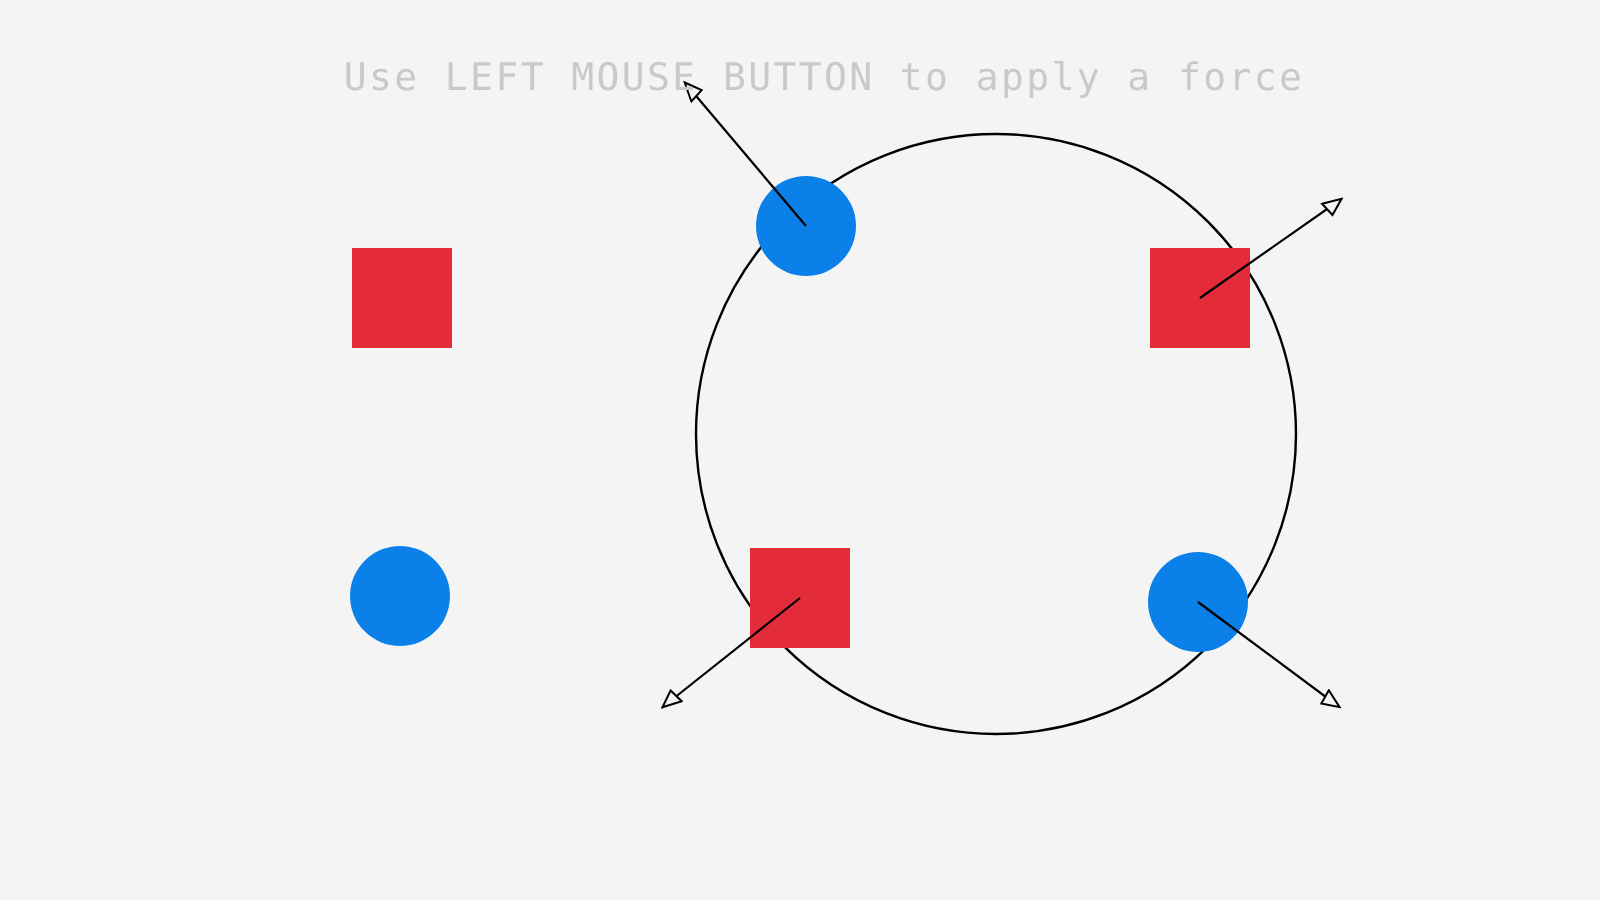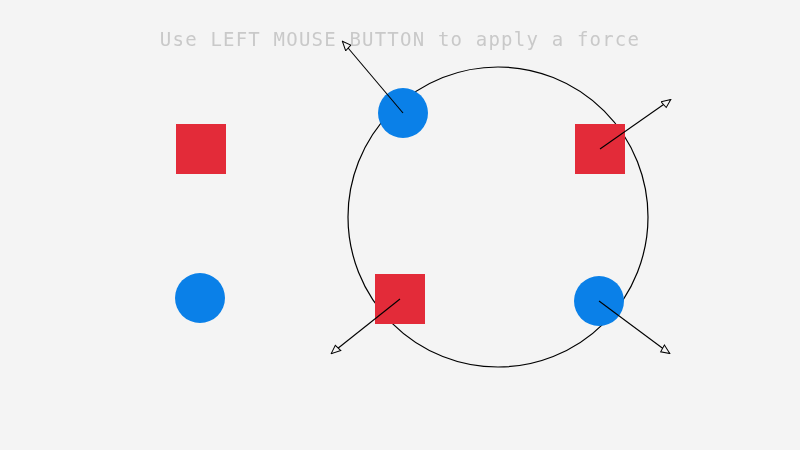--- a/index.html
+++ b/index.html
@@ -12,20 +12,21 @@
     height: 450px;
     overflow: hidden;
     background: #f4f4f4;
     font-family: "DejaVu Sans Mono", monospace;
   }
   #stage {
     position: relative;
     width: 636px;
     height: 450px;
     background: #f4f4f4;
+    padding-left: 12px;
   }
   #scene-svg {
     position: absolute;
     left: 0;
     top: 0;
     width: 800px;
     height: 450px;
     display: block;
   }
   .hint {

